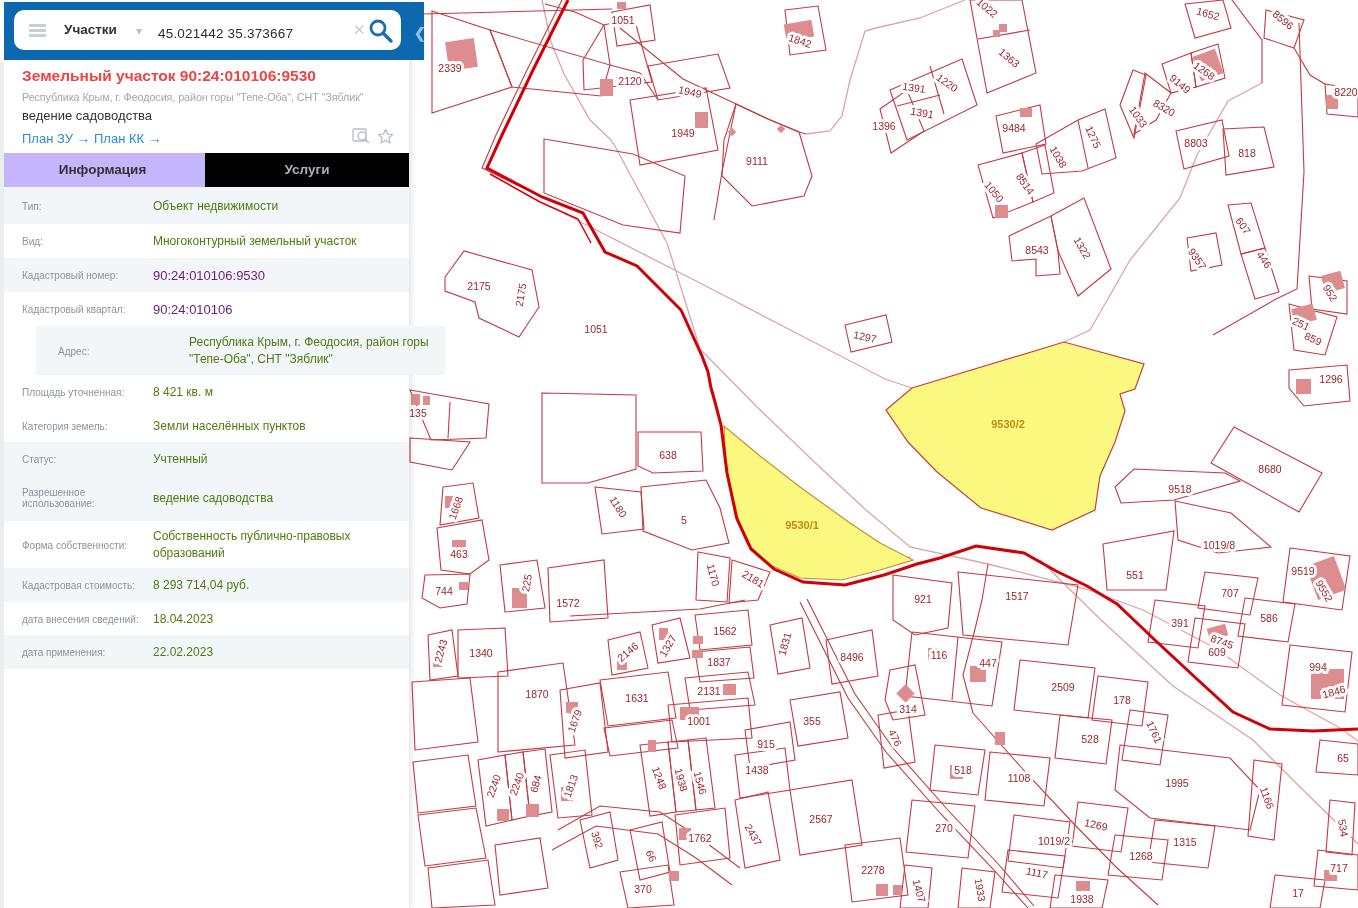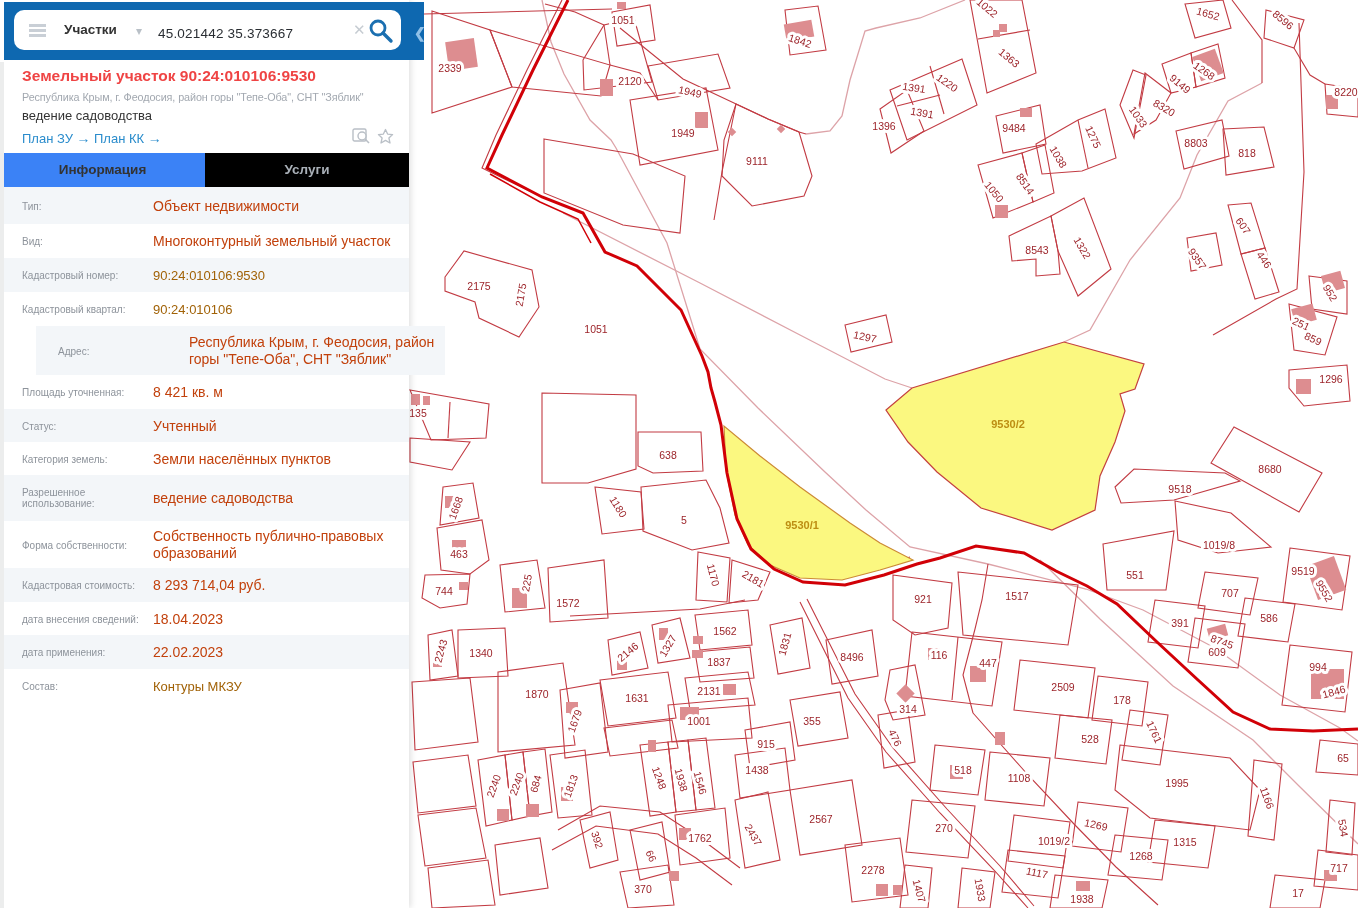--- a/index.html
+++ b/index.html
@@ -15,32 +15,32 @@
   #cat{position:absolute;left:50px;top:12px;font-size:13.5px;color:#333;font-weight:bold;}
   #chev{position:absolute;left:122px;top:14px;color:#b9c0c7;font-size:12px;}
   #query{position:absolute;left:144px;top:16px;font-size:13.5px;color:#2a2e33;letter-spacing:.2px;}
   #xclr{position:absolute;left:339px;top:11px;color:#c6ccd2;font-size:15px;}
   #collapse{position:absolute;left:410px;top:23px;color:#8fc0e8;font-size:14px;font-weight:bold;}
   #title{position:absolute;left:22px;top:67px;font-size:15.5px;font-weight:bold;color:#ef4444;}
   #addr{position:absolute;left:22px;top:91px;font-size:10.8px;color:#a2a8b0;letter-spacing:-0.1px;}
   #usage{position:absolute;left:22px;top:108px;font-size:13px;color:#333;}
   .plink{position:absolute;top:130px;font-size:13px;color:#2a8ccc;}
   #tabs{position:absolute;left:0;top:153px;width:409px;height:34px;}
-  #tab1{position:absolute;left:0;top:0;width:205px;height:34px;background:#3b82f6;
+  #tab1{position:absolute;left:0;top:0;width:205px;height:34px;background:#c4b5fd;
         font-size:13.5px;font-weight:bold;color:#333;text-align:center;line-height:34px;}
   #tab2{position:absolute;left:205px;top:0;width:204px;height:34px;background:#000000;
         font-size:13.5px;font-weight:bold;color:#a9b0b8;text-align:center;line-height:34px;}
   #rows{position:absolute;left:0;top:187px;width:409px;}
   .row{position:relative;width:409px;}
   .row.g{background:#f3f6f9;}
   .lab{position:absolute;left:22px;top:50%;transform:translateY(-50%);
        font-size:10px;color:#8d939b;width:120px;line-height:11px;}
   .val{position:absolute;left:153px;top:50%;transform:translateY(-50%);
-       font-size:14px;color:#c2410c;width:250px;line-height:17px;}
-  .val.lnk{color:#a16207;font-size:13px;}
+       font-size:12px;color:#4d7c0f;width:250px;line-height:17px;}
+  .val.lnk{color:#701a75;font-size:13px;}
 </style>
 </head>
 <body>
 <svg id="map" width="1358" height="908" viewBox="0 0 1358 908" style="position:absolute;left:0;top:0;">
 <rect width="1358" height="908" fill="#ffffff"></rect>
 <polyline points="542,0 551,42 564,74 590,120 611,140 616,148 667,243 700,349 758,408 825,472 866,510 910,547 988,564 1086,589 1143,610 1215,648 1280,695 1340,728 1358,741" fill="none" stroke="#dda3a8" stroke-width="1.3"></polyline>
 <polyline points="1040,560 1100,619 1173,686 1253,740 1299,786 1358,844" fill="none" stroke="#dda3a8" stroke-width="1.3"></polyline>
 <polyline points="965,0 920,18 876,28 865,31 850,80 842,116 830,131 806,134" fill="none" stroke="#dda3a8" stroke-width="1.3"></polyline>
 <polyline points="1262,83 1228,101 1197,155 1180,198 1130,260 1090,330 1064,342" fill="none" stroke="#dda3a8" stroke-width="1.3"></polyline>
 <polyline points="563,213 700,283 800,335 885,379 912,388" fill="none" stroke="#dda3a8" stroke-width="1.3"></polyline>
@@ -408,51 +408,47 @@
         <span class="val lnk">90:24:010106</span>
       </div>
     <div class="row g" style="height:49px;margin-left:36px;">
         <span class="lab">Адрес:</span>
         <span class="val">Республика Крым, г. Феодосия, район горы "Тепе-Оба", СНТ "Зяблик"</span>
       </div>
     <div class="row" style="height:34px;">
         <span class="lab">Площадь уточненная:</span>
         <span class="val">8 421 кв. м</span>
       </div>
+    <div class="row" style="height:33px;">
+        <span class="lab">Категория земель:</span>
+        <span class="val">Земли населённых пунктов</span>
+      </div>
     <div class="row g" style="height:33px;">
         <span class="lab">Статус:</span>
         <span class="val">Учтенный</span>
       </div>
-    <div class="row" style="height:33px;">
-        <span class="lab">Категория земель:</span>
-        <span class="val">Земли населённых пунктов</span>
-      </div>
     <div class="row g" style="height:46px;">
         <span class="lab">Разрешенное использование:</span>
         <span class="val">ведение садоводства</span>
       </div>
     <div class="row" style="height:47px;padding-left:48px;">
         <span class="lab">Форма собственности:</span>
         <span class="val">Собственность публично-правовых образований</span>
       </div>
     <div class="row g" style="height:34px;">
         <span class="lab">Кадастровая стоимость:</span>
         <span class="val">8 293 714,04 руб.</span>
       </div>
     <div class="row" style="height:33px;">
         <span class="lab">дата внесения сведений:</span>
         <span class="val">18.04.2023</span>
       </div>
     <div class="row g" style="height:34px;">
         <span class="lab">дата применения:</span>
         <span class="val">22.02.2023</span>
-      </div>
-    <div class="row" style="height:34px;">
-        <span class="lab">Состав:</span>
-        <span class="val lnk">Контуры МКЗУ</span>
       </div>
   </div>
 </div>
 <div id="leftstrip2" style="position:absolute;left:0;top:62px;width:4px;height:846px;background:#eceded;"></div>
 <div id="bluebar">
   <div id="sbox">
     <div class="ham">
         <div></div>
         <div></div>
         <div></div>

